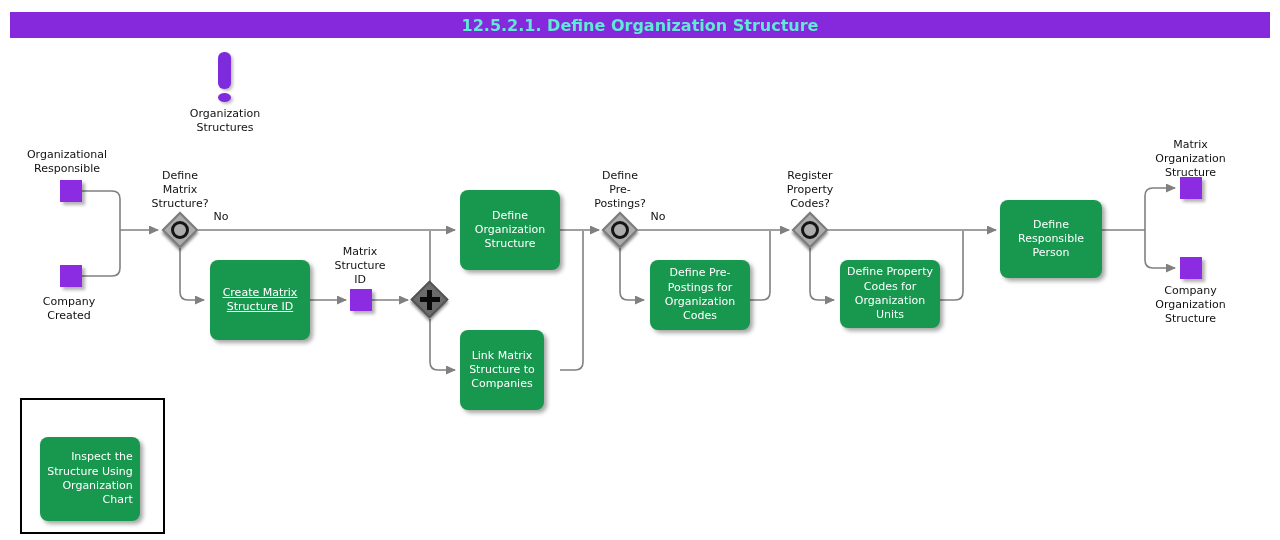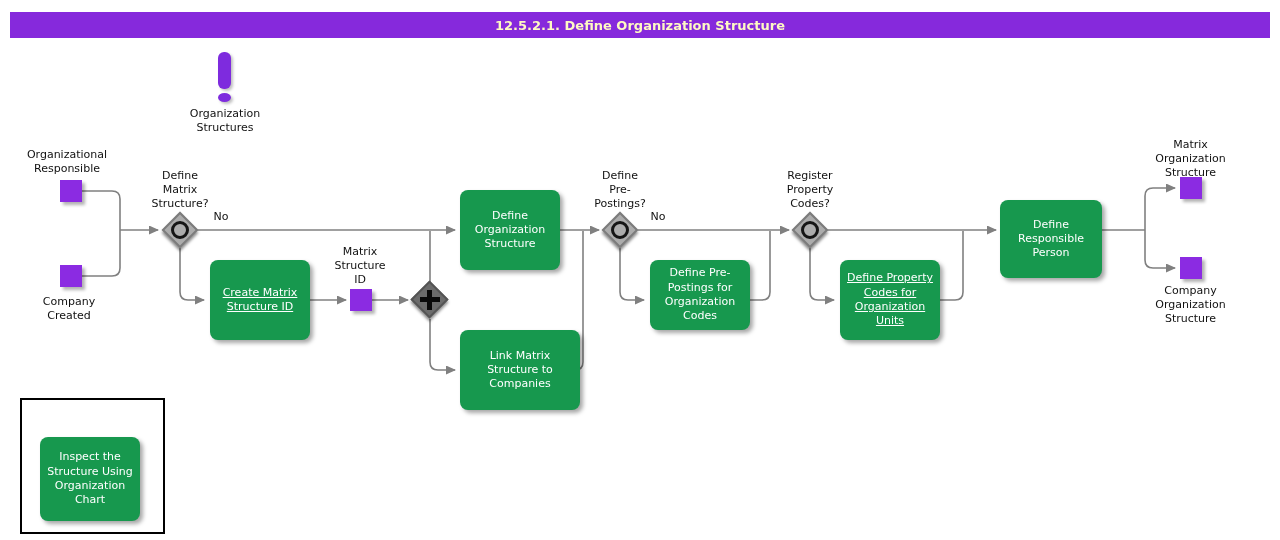--- a/index.html
+++ b/index.html
@@ -5,21 +5,21 @@
   html,body{margin:0;padding:0;}
   body{
     width:1280px;height:540px;background:#ffffff;overflow:hidden;position:relative;
     font-family:"DejaVu Sans","Liberation Sans",sans-serif;
   }
   #canvas{position:absolute;left:0;top:0;width:1280px;height:540px;}
   svg.flows{position:absolute;left:0;top:0;width:1280px;height:540px;}
 
   .titlebar{
     position:absolute;left:10px;top:12px;width:1260px;height:26px;
-    background:#8629DC;color:#fef9c3;font-weight:bold;font-size:13px;
+    background:#8629DC;color:#5eead4;font-weight:bold;font-size:16px;
     display:flex;align-items:center;justify-content:center;
   }
   .lbl{
     position:absolute;font-size:11px;line-height:1.25;color:#111111;
     text-align:center;white-space:pre-line;
   }
   .activity{
     position:absolute;background:#17984E;color:#ffffff;border-radius:8px;
     display:flex;align-items:center;justify-content:center;text-align:center;
     font-size:11px;line-height:1.3;white-space:pre-line;
@@ -115,21 +115,21 @@
 
   <div class="gw par" style="left:416px;top:286px;">
     <div class="diamond"></div>
     <div class="plus-h"></div>
     <div class="plus-v"></div>
   </div>
 
   <div class="activity" style="left:460px;top:190px;width:100px;height:80px;">Define
 Organization
 Structure</div>
-  <div class="activity" style="left:460px;top:330px;width:120px;height:80px;">Link Matrix
+  <div class="activity" style="left:460px;top:330px;width:84px;height:80px;">Link Matrix
 Structure to
 Companies</div>
 
   <div class="lbl" style="left:570px;top:169px;width:100px;">Define
 Pre-
 Postings?</div>
   <div class="gw" style="left:607px;top:217px;">
     <div class="diamond"></div>
     <div class="ring"></div>
   </div>
@@ -141,37 +141,37 @@
 Codes</div>
 
   <div class="lbl" style="left:760px;top:169px;width:100px;">Register
 Property
 Codes?</div>
   <div class="gw" style="left:797px;top:217px;">
     <div class="diamond"></div>
     <div class="ring"></div>
   </div>
 
-  <div class="activity" style="left:840px;top:260px;width:100px;height:80px;text-decoration:underline;">Define Property
+  <div class="activity" style="left:840px;top:260px;width:100px;height:68px;">Define Property
 Codes for
 Organization
 Units</div>
 
   <div class="activity" style="left:1000px;top:200px;width:102px;height:78px;">Define
 Responsible
 Person</div>
 
   <div class="lbl" style="left:1128px;top:138px;width:125px;">Matrix
 Organization
 Structure</div>
   <div class="sq" style="left:1180px;top:177px;"></div>
   <div class="sq" style="left:1180px;top:257px;"></div>
   <div class="lbl" style="left:1128px;top:284px;width:125px;">Company
 Organization
 Structure</div>
 
   <div class="frame"></div>
-  <div class="activity" style="left:40px;top:437px;width:100px;height:84px;">Inspect the
+  <div class="activity" style="left:40px;top:437px;width:100px;height:84px;text-align:right;">Inspect the
 Structure Using
 Organization
 Chart</div>
 
 </div>
 
 </body></html>

